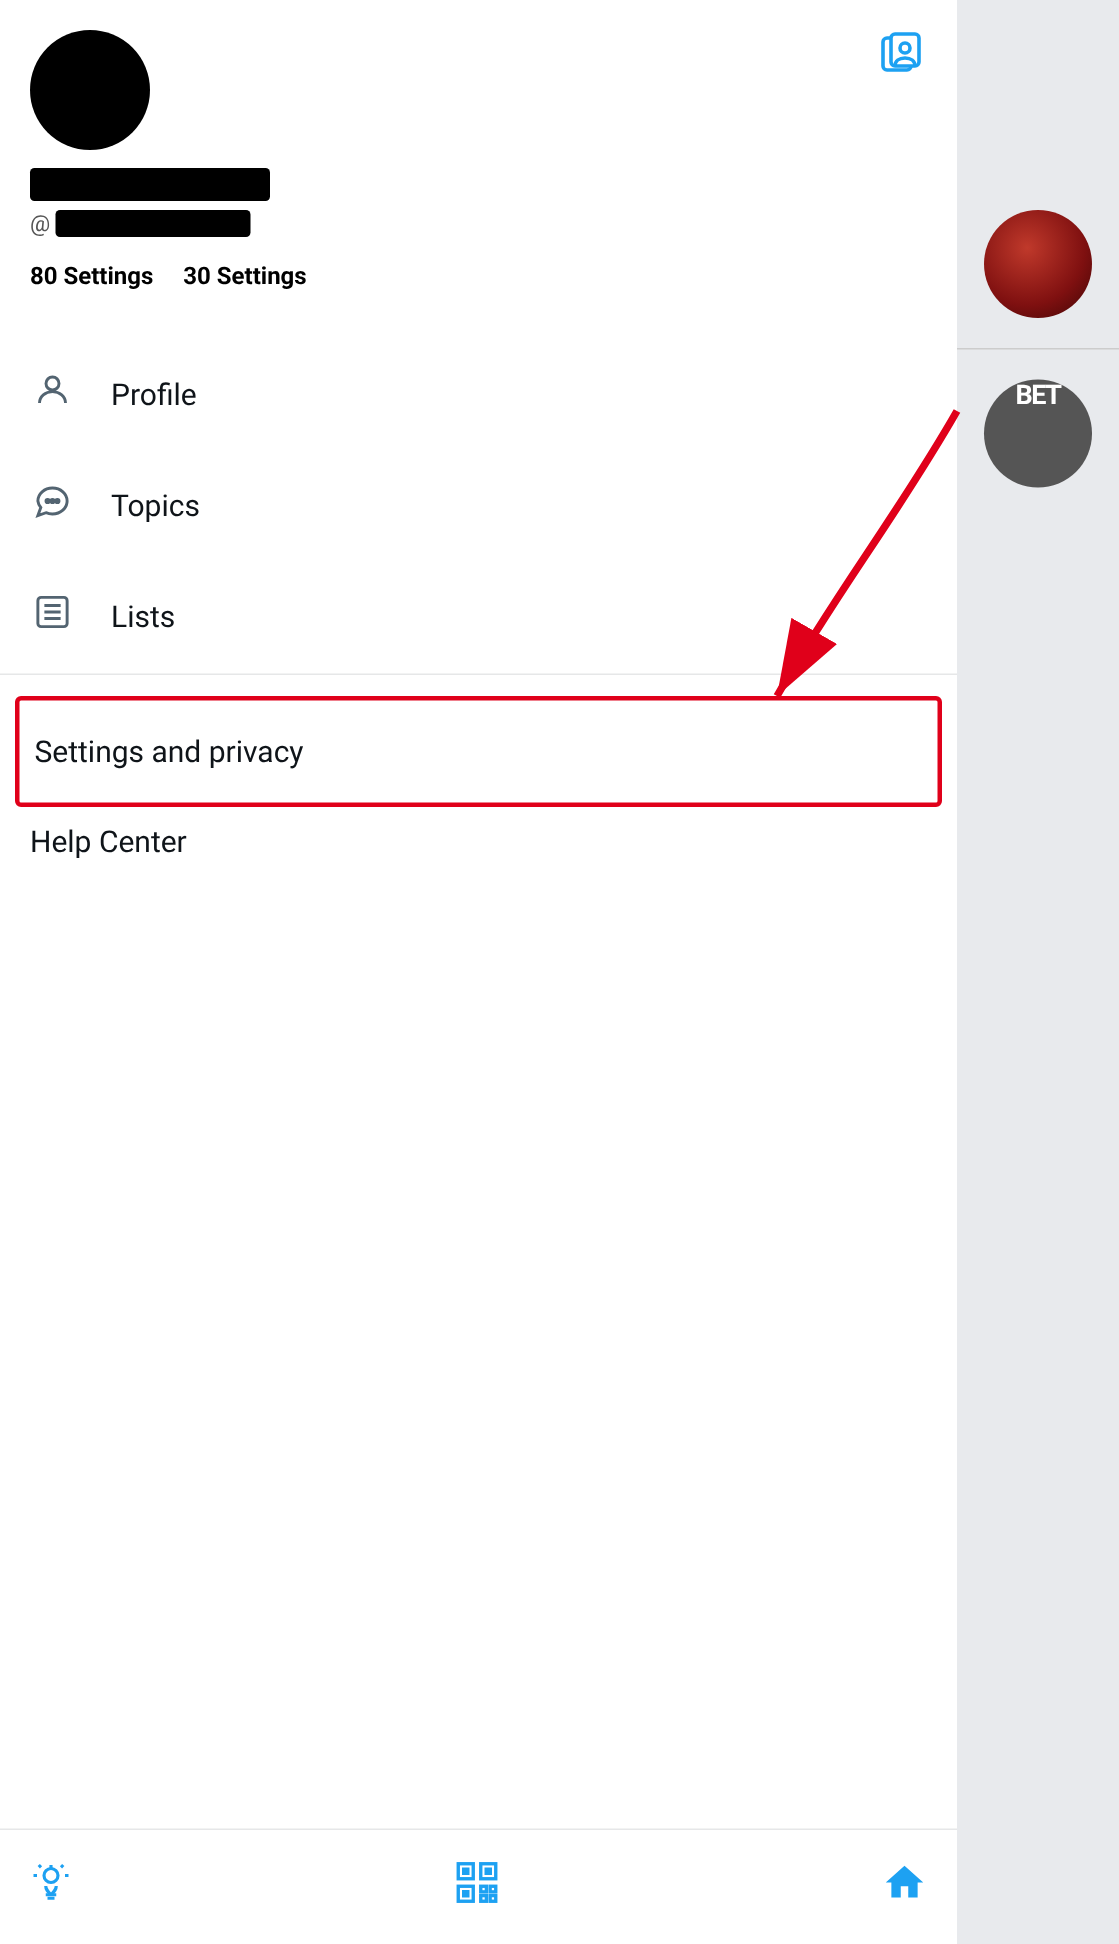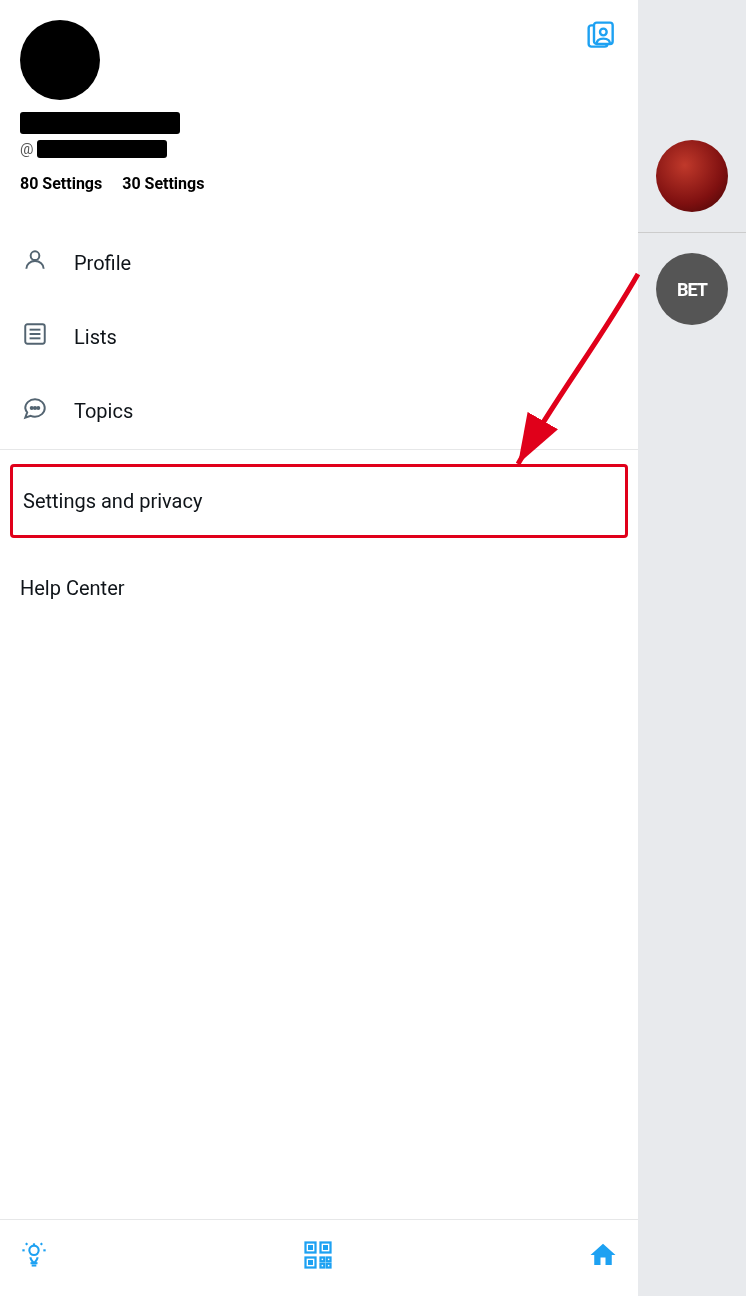--- a/index.html
+++ b/index.html
@@ -46,21 +46,21 @@
       background: #ccc;
       margin: 20px 0;
     }
 
     .side-avatar-bet {
       width: 72px;
       height: 72px;
       border-radius: 50%;
       background: #555;
       display: flex;
-      align-items: center;
+      align-items: flex-start;
       justify-content: center;
       color: white;
       font-weight: bold;
       font-size: 18px;
       letter-spacing: -1px;
     }
 
     
     .header {
       padding: 20px 20px 10px 20px;
@@ -179,21 +179,21 @@
     .settings-label {
       font-size: 20px;
       font-weight: 400;
       color: #0f1419;
     }
 
     
     .help-item {
       display: flex;
       align-items: flex-end;
-      padding: 38px 20px;
+      padding: 11px 20px;
       cursor: pointer;
       gap: 24px;
     }
 
     .help-label {
       font-size: 20px;
       font-weight: 400;
       color: #0f1419;
     }
 
@@ -266,39 +266,39 @@
           <circle cx="12" cy="8" r="4"></circle>
           <path d="M4 20c0-4 3.6-7 8-7s8 3 8 7"></path>
         </svg>
       </div>
       <span class="menu-label">Profile</span>
     </div>
 
     <div class="menu-item">
       <div class="menu-icon">
         <svg class="icon-svg" viewBox="0 0 24 24">
+          <path d="M21 12c0 4.4-4 8-9 8a9.8 9.8 0 0 1-4-.8L3 21l1.8-5A7.8 7.8 0 0 1 3 12c0-4.4 4-8 9-8s9 3.6 9 8z"></path>
+          <circle cx="9" cy="12" r="1" fill="#536471"></circle>
+          <circle cx="12" cy="12" r="1" fill="#536471"></circle>
+          <circle cx="15" cy="12" r="1" fill="#536471"></circle>
+        </svg>
+      </div>
+      <span class="menu-label">Topics</span>
+    </div>
+
+    <div class="menu-item">
+      <div class="menu-icon">
+        <svg class="icon-svg" viewBox="0 0 24 24">
           <rect x="3" y="3" width="18" height="18" rx="2"></rect>
           <line x1="7" y1="8" x2="17" y2="8"></line>
           <line x1="7" y1="12" x2="17" y2="12"></line>
           <line x1="7" y1="16" x2="17" y2="16"></line>
         </svg>
       </div>
       <span class="menu-label">Lists</span>
-    </div>
-
-    <div class="menu-item">
-      <div class="menu-icon">
-        <svg class="icon-svg" viewBox="0 0 24 24">
-          <path d="M21 12c0 4.4-4 8-9 8a9.8 9.8 0 0 1-4-.8L3 21l1.8-5A7.8 7.8 0 0 1 3 12c0-4.4 4-8 9-8s9 3.6 9 8z"></path>
-          <circle cx="9" cy="12" r="1" fill="#536471"></circle>
-          <circle cx="12" cy="12" r="1" fill="#536471"></circle>
-          <circle cx="15" cy="12" r="1" fill="#536471"></circle>
-        </svg>
-      </div>
-      <span class="menu-label">Topics</span>
     </div>
 
 
 
     <div class="menu-divider"></div>
 
     <div style="position: relative; margin: 10px 10px 0 10px;">
 
       <div style="position: absolute; right: -30px; top: -200px; pointer-events: none; z-index: 10;">
         <svg width="180" height="220" viewBox="0 0 180 220">

